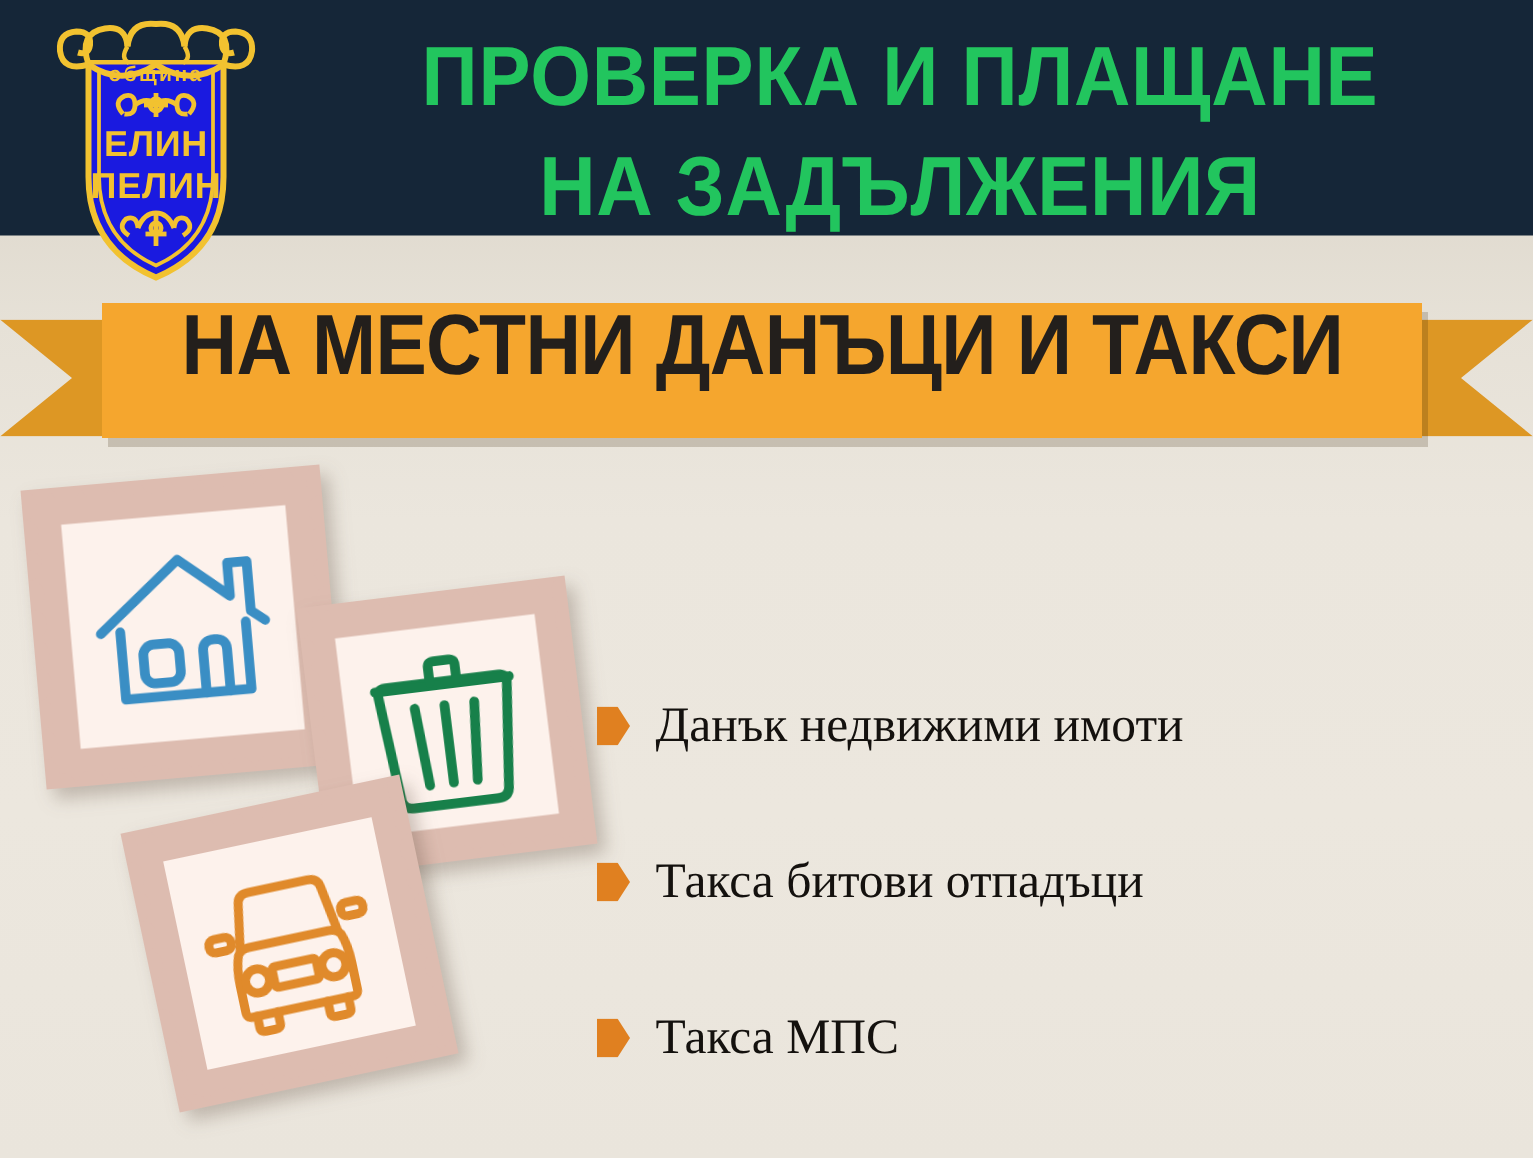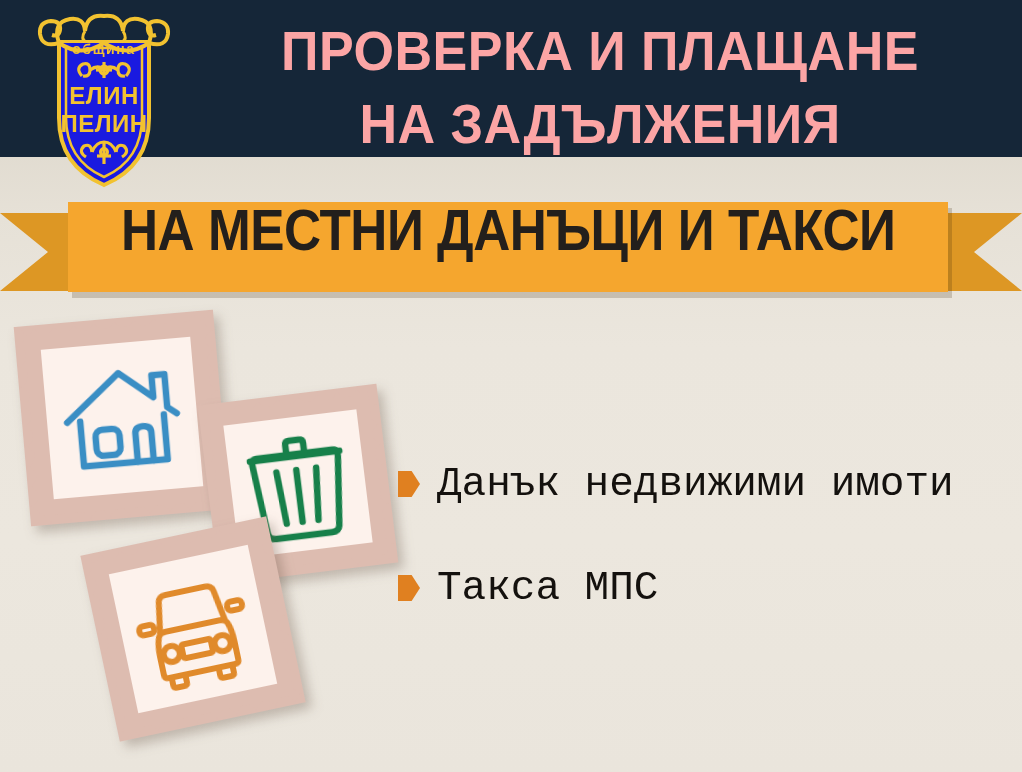--- a/index.html
+++ b/index.html
@@ -48,21 +48,21 @@
     width: 152px;
     height: 186px;
   }
 
   .header-titles {
     position: absolute;
     left: 190px;
     top: 14px;
     width: 820px;
     text-align: center;
-    color: #fca5a5;
+    color: #22c55e;
   }
   .title-line {
     display: block;
     font-family: "Liberation Sans", sans-serif;
     font-weight: bold;
     font-size: 56px;
     line-height: 73px;
     letter-spacing: 0.5px;
     transform: scaleX(0.93);
     transform-origin: center center;
@@ -146,22 +146,22 @@
   }
   .bullet-marker {
     width: 22px;
     height: 26px;
     flex: 0 0 22px;
     margin-right: 17px;
     background: #e08020;
     clip-path: polygon(0 0, 62% 0, 100% 50%, 62% 100%, 0 100%);
   }
   .bullet-label {
-    font-family: Liberation Mono, monospace;
-    font-size: 41px;
+    font-family: Liberation Serif, serif;
+    font-size: 33px;
     line-height: 46px;
     color: #14110e;
     white-space: nowrap;
   }
 </style>
 </head>
 <body>
 
 <div id="poster">
 
@@ -368,20 +368,24 @@
     </svg>
   </div>
 
   <div class="bullets">
 
     <div class="bullet-row">
       <span class="bullet-marker"></span>
       <span class="bullet-label">Данък недвижими имоти</span>
     </div>
 
+    <div class="bullet-row">
+      <span class="bullet-marker"></span>
+      <span class="bullet-label">Такса битови отпадъци</span>
+    </div>
 
     <div class="bullet-row">
       <span class="bullet-marker"></span>
       <span class="bullet-label">Такса МПС</span>
     </div>
 
   </div>
 
 </div>
 

